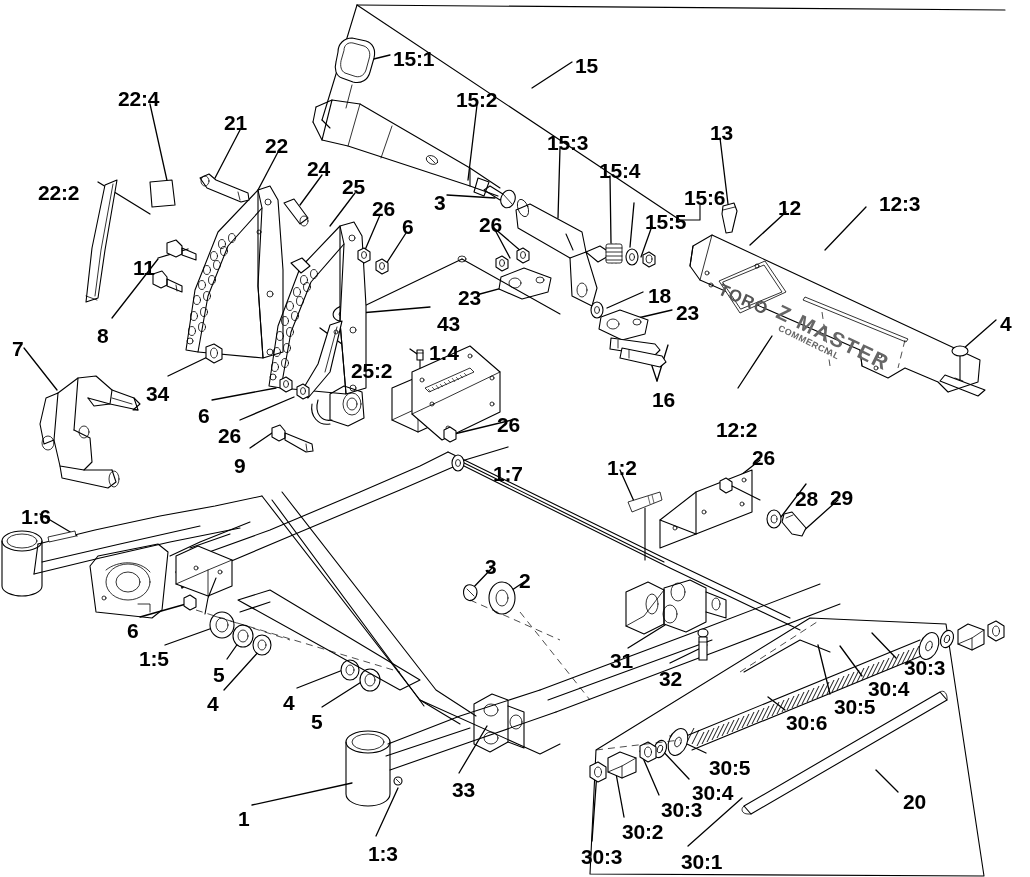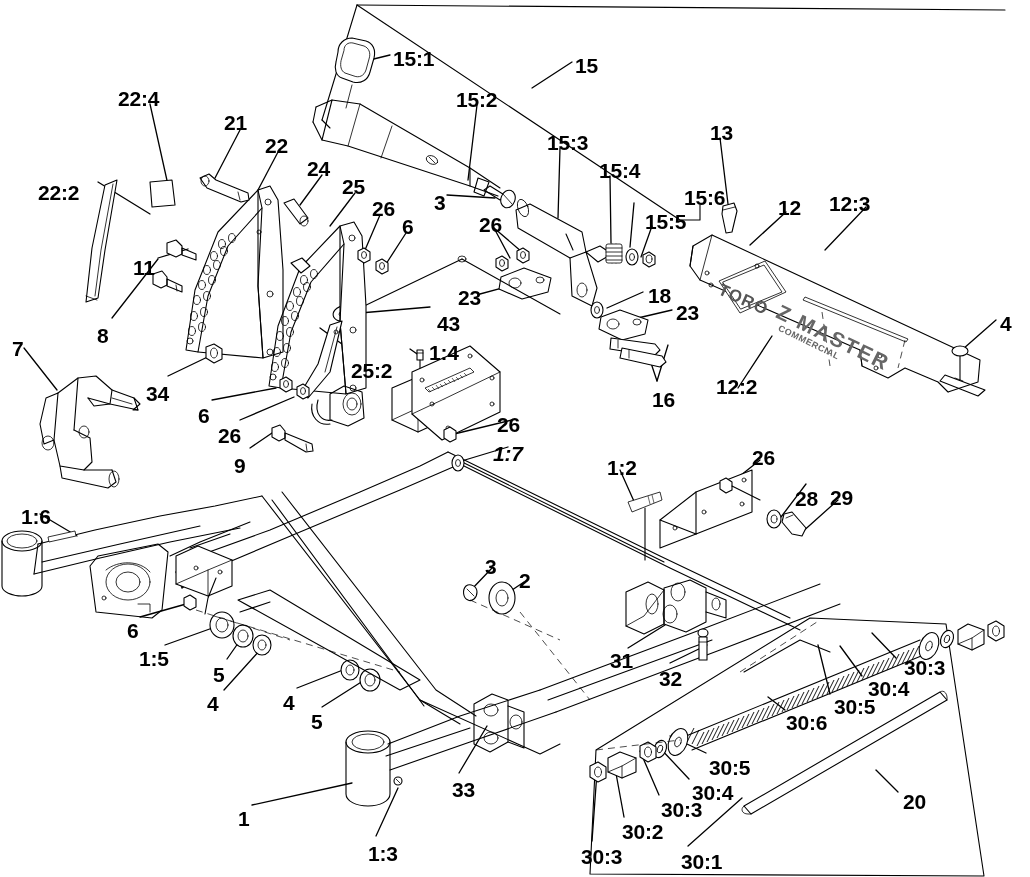--- a/index.html
+++ b/index.html
@@ -719,41 +719,41 @@
       <div class="callout" style="left: 402px; top: 216px;">6</div>
       <div class="callout" style="left: 393px; top: 48px;">15:1</div>
       <div class="callout" style="left: 575px; top: 55px;">15</div>
       <div class="callout" style="left: 456px; top: 89px;">15:2</div>
       <div class="callout" style="left: 547px; top: 132px;">15:3</div>
       <div class="callout" style="left: 599px; top: 160px;">15:4</div>
       <div class="callout" style="left: 644px; top: 187px; margin-left: 40px;">15:6</div>
       <div class="callout" style="left: 645px; top: 211px;">15:5</div>
       <div class="callout" style="left: 710px; top: 122px;">13</div>
       <div class="callout" style="left: 778px; top: 197px;">12</div>
-      <div class="callout" style="left: 829px; top: 193px;">12:3</div>
+      <div class="callout" style="left: 879px; top: 193px;">12:3</div>
       <div class="callout" style="left: 434px; top: 192px;">3</div>
       <div class="callout" style="left: 479px; top: 214px;">26</div>
       <div class="callout" style="left: 133px; top: 257px;">11</div>
       <div class="callout" style="left: 97px; top: 325px;">8</div>
       <div class="callout" style="left: 458px; top: 287px;">23</div>
       <div class="callout" style="left: 437px; top: 313px;">43</div>
       <div class="callout" style="left: 648px; top: 285px;">18</div>
       <div class="callout" style="left: 676px; top: 302px;">23</div>
       <div class="callout" style="left: 1000px; top: 313px;">4</div>
       <div class="callout" style="left: 12px; top: 338px;">7</div>
       <div class="callout" style="left: 146px; top: 383px;">34</div>
       <div class="callout" style="left: 351px; top: 360px;">25:2</div>
       <div class="callout" style="left: 429px; top: 342px;">1:4</div>
       <div class="callout" style="left: 652px; top: 389px;">16</div>
-      <div class="callout" style="left: 716px; top: 376px;">12:2</div>
+      <div class="callout" style="left: 716px; top: 419px;">12:2</div>
       <div class="callout" style="left: 198px; top: 405px;">6</div>
       <div class="callout" style="left: 218px; top: 425px;">26</div>
       <div class="callout" style="left: 234px; top: 455px;">9</div>
       <div class="callout" style="left: 497px; top: 414px;">26</div>
-      <div class="callout" style="left: 493px; top: 443px; font-style: italic;">1:7</div>
+      <div class="callout" style="left: 493px; top: 463px;">1:7</div>
       <div class="callout" style="left: 607px; top: 457px;">1:2</div>
       <div class="callout" style="left: 752px; top: 447px;">26</div>
       <div class="callout" style="left: 795px; top: 488px;">28</div>
       <div class="callout" style="left: 830px; top: 487px;">29</div>
       <div class="callout" style="left: 21px; top: 506px;">1:6</div>
       <div class="callout" style="left: 485px; top: 556px;">3</div>
       <div class="callout" style="left: 519px; top: 570px;">2</div>
       <div class="callout" style="left: 127px; top: 620px;">6</div>
       <div class="callout" style="left: 139px; top: 648px;">1:5</div>
       <div class="callout" style="left: 213px; top: 664px;">5</div>

